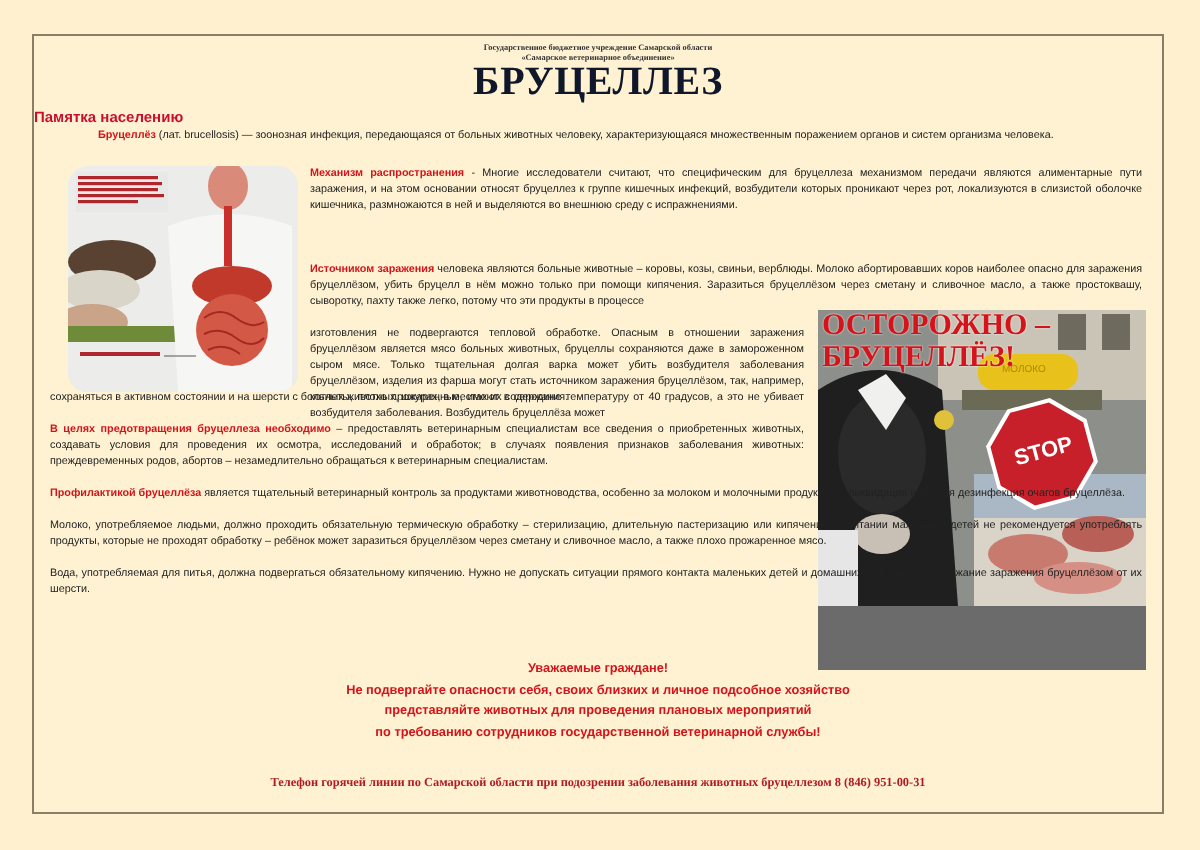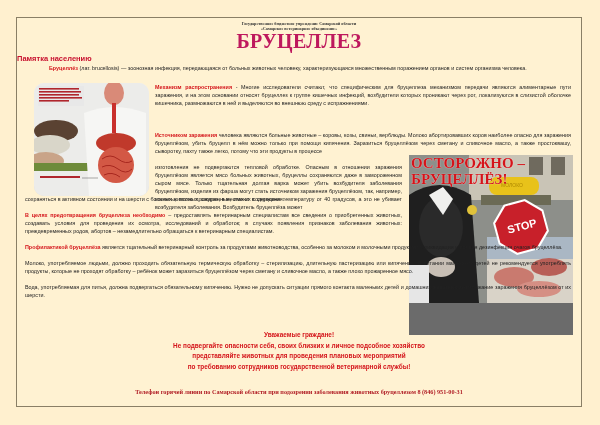--- a/index.html
+++ b/index.html
@@ -1,19 +1,19 @@
 <!DOCTYPE html>
 <html><head>
 <meta charset="utf-8">
 <style>
   html,body{margin:0;padding:0;}
   body{width:600px;height:425px;background:#fff0cf;overflow:hidden;position:relative;font-family:"Liberation Sans",sans-serif;color:#222;}
   .frame{position:absolute;left:16px;top:17px;width:566px;height:390px;border:1px solid #8a7f66;box-sizing:border-box;background:#fff2d2;}
   .org{position:absolute;left:0;top:3px;width:100%;text-align:center;font-family:"Liberation Serif",serif;font-size:4.2px;line-height:5px;color:#333;font-weight:bold;}
-  .title{position:absolute;left:0;top:12px;width:100%;text-align:center;font-family:"Liberation Serif",serif;font-weight:bold;font-size:20px;line-height:22px;color:#be185d;letter-spacing:0.3px;}
+  .title{position:absolute;left:0;top:12px;width:100%;text-align:center;font-family:"Liberation Serif",serif;font-weight:bold;font-size:20px;line-height:22px;color:#0f172a;letter-spacing:0.3px;}
   .subtitle{position:absolute;left:0;top:36px;width:100%;text-align:left;font-size:7.5px;font-weight:bold;color:#c8102e;}
   .p{position:absolute;font-size:5.4px;line-height:8px;color:#222;text-align:justify;}
   .red{color:#d4141a;font-weight:bold;}
   .intro{left:8px;top:46px;width:546px;text-indent:24px;}
   .img-left{position:absolute;left:17px;top:65px;width:115px;height:113px;border-radius:10px;overflow:hidden;background:linear-gradient(180deg,#f2f2f0 0%,#dcdcdc 100%);}
   .img-right{position:absolute;left:392px;top:137px;width:164px;height:180px;overflow:hidden;background:#6b6b6b;}
   .block1{left:138px;top:65px;width:416px;}
   .block2{left:138px;top:113px;width:416px;}
   .block2b{left:138px;top:145px;width:247px;}
   .block2c{left:8px;top:177px;width:377px;}

